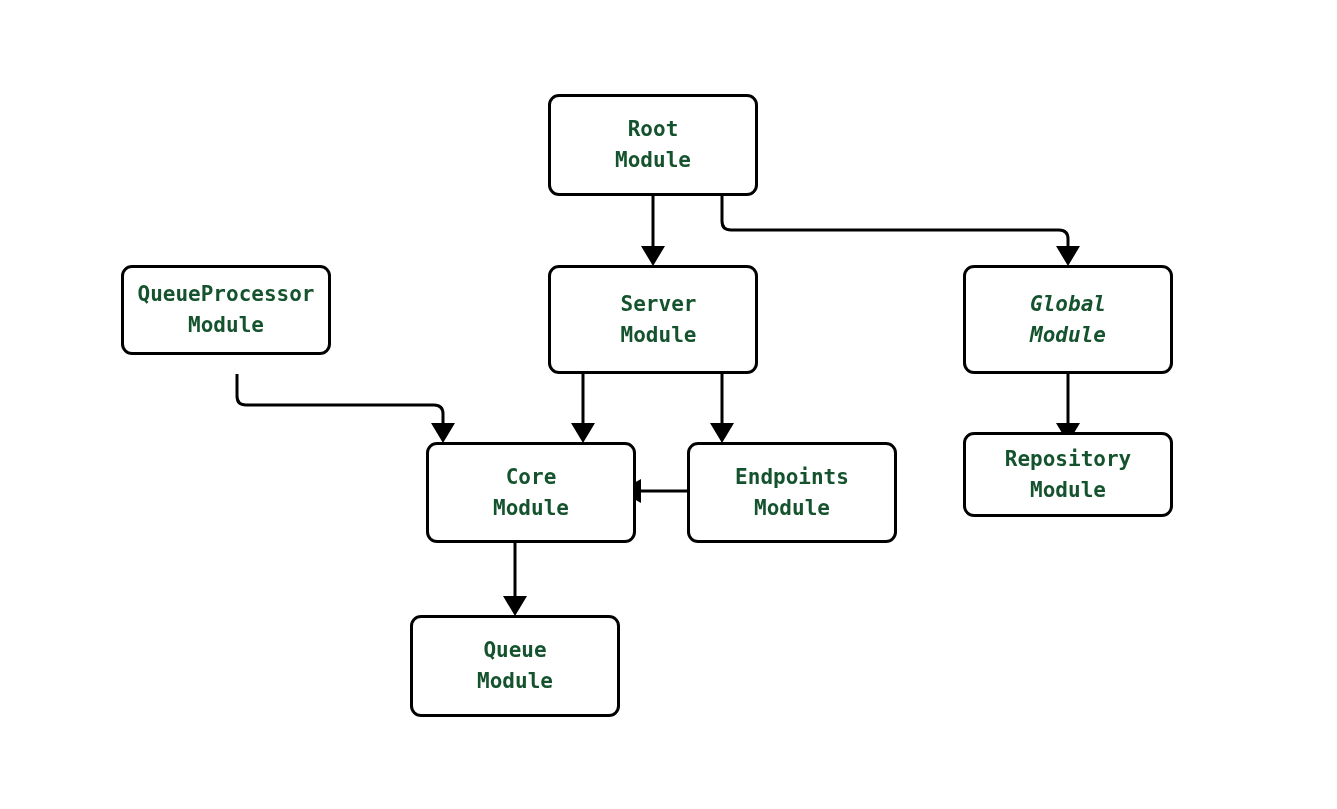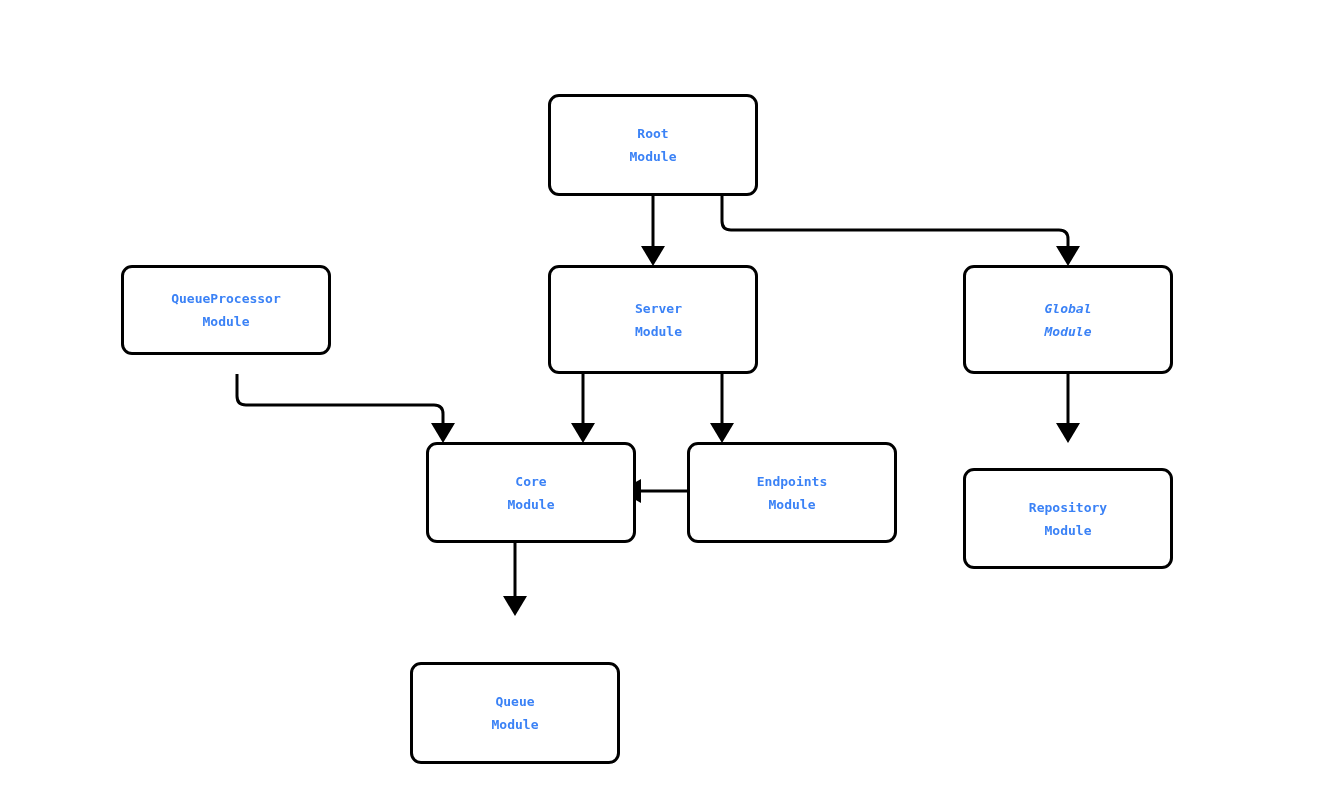--- a/index.html
+++ b/index.html
@@ -34,24 +34,24 @@
     border: 3px solid #000000;
     border-radius: 11px;
     display: flex;
     align-items: center;
     justify-content: center;
     z-index: 2;
   }
   .node-label {
     text-align: center;
     font-family: "DejaVu Sans Mono", "Liberation Mono", monospace;
-    font-size: 13px;
+    font-size: 21px;
     font-weight: bold;
-    line-height: 23px;
-    color: #3b82f6;
+    line-height: 31px;
+    color: #14532d;
     white-space: pre-line;
     letter-spacing: 0px;
   }
 </style>
 </head>
 <body>
 
 <div id="diagram-root">
 
   <svg id="edge-layer" width="1337" height="809" viewBox="0 0 1337 809" xmlns="http://www.w3.org/2000/svg">
@@ -120,23 +120,23 @@
   <div class="node" style="left:426px; top:442px; width:210px; height:101px;">
     <div class="node-label">Core
 Module</div>
   </div>
 
   <div class="node" style="left:687px; top:442px; width:210px; height:101px;">
     <div class="node-label">Endpoints
 Module</div>
   </div>
 
-  <div class="node" style="left:963px; top:468px; width:210px; height:101px;">
+  <div class="node" style="left:963px; top:432px; width:210px; height:85px;">
     <div class="node-label">Repository
 Module</div>
   </div>
 
-  <div class="node" style="left:410px; top:615px; width:210px; height:102px;margin-top:47px;">
+  <div class="node" style="left:410px; top:615px; width:210px; height:102px;">
     <div class="node-label">Queue
 Module</div>
   </div>
 
 </div>
 
 </body></html>

